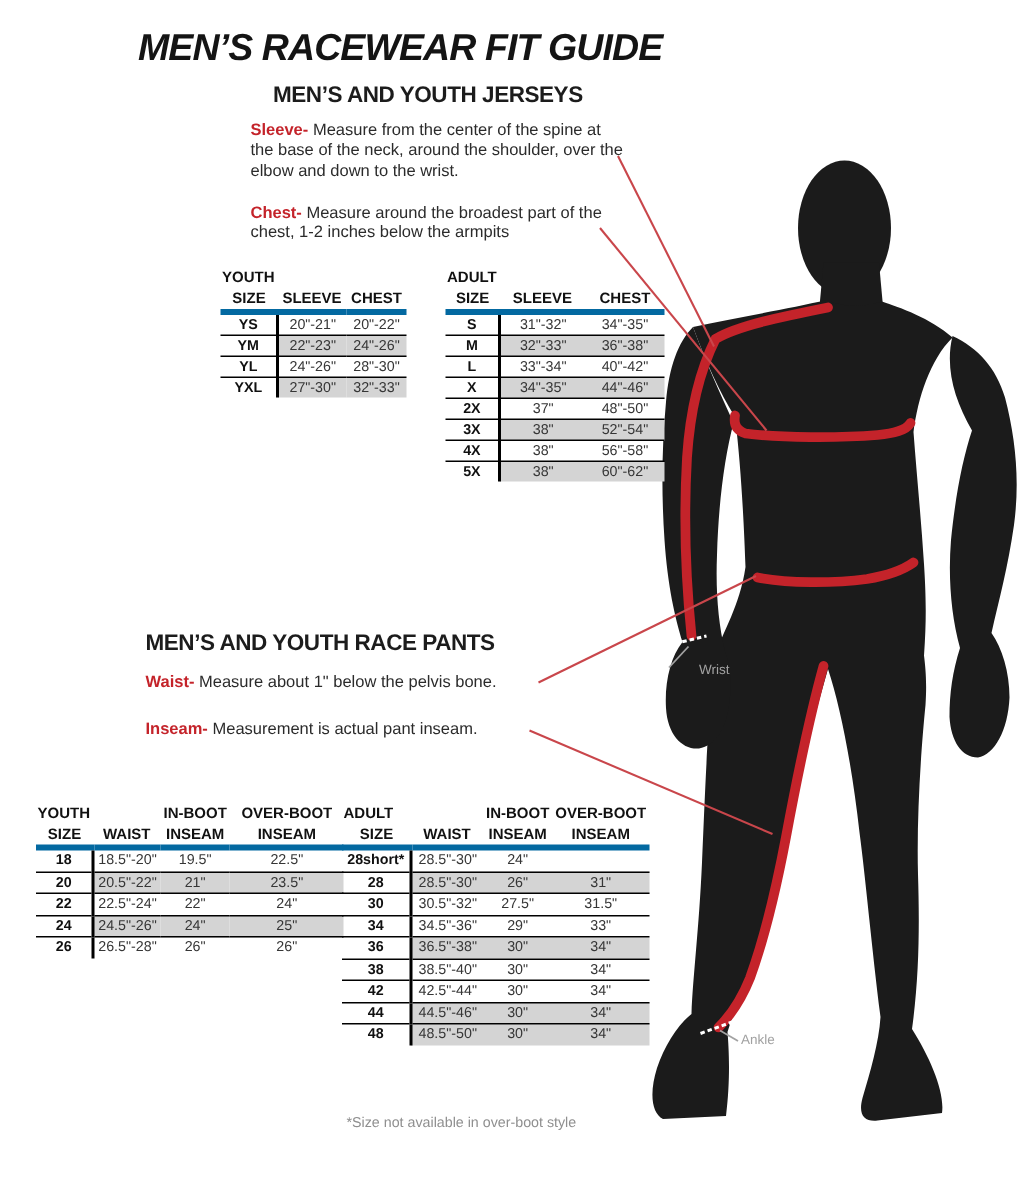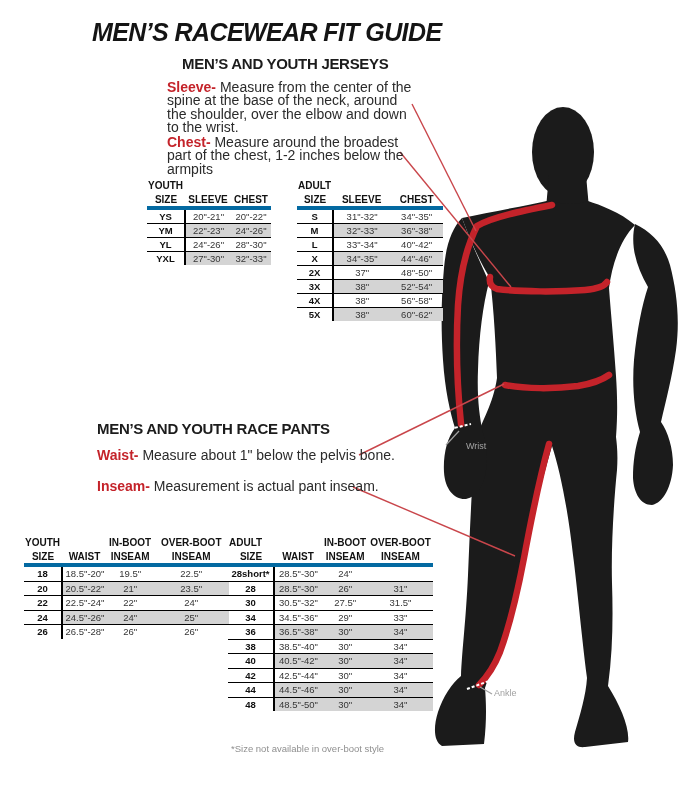--- a/index.html
+++ b/index.html
@@ -17,21 +17,21 @@
   .abs{position:absolute;margin:0;}
   #figure-svg{position:absolute;left:0;top:0;z-index:1;}
   .layer{z-index:2;}
   .title{
     font-size:25px;font-weight:bold;font-style:italic;letter-spacing:-0.6px;
     color:#141414;white-space:nowrap;
   }
   .section-heading{
     font-size:15px;font-weight:bold;letter-spacing:-0.3px;color:#1c1c1c;white-space:nowrap;
   }
-  .instr{font-size:14px;line-height:13.4px;color:#2b2b2b;}
+  .instr{font-size:11px;line-height:13.4px;color:#2b2b2b;}
   .instr.nowrap{white-space:nowrap;}
   .red-label{color:var(--accent-red);font-weight:bold;}
   .fit-table{
     position:absolute;z-index:2;border-collapse:collapse;table-layout:fixed;
     font-size:9.5px;color:#363636;
   }
   .fit-table th,.fit-table td{padding:0 2px;text-align:center;overflow:visible;white-space:nowrap;}
   .group-row th{font-size:10px;font-weight:bold;color:#111;height:13px;vertical-align:bottom;padding-bottom:1px;}
   .group-row th:first-child{text-align:left;padding-left:1px;}
   .cols-row th{font-size:10px;font-weight:bold;color:#111;height:14px;vertical-align:middle;border-bottom:4px solid #0369a1;}
@@ -352,26 +352,20 @@
           <td>36.5"-38"</td>
           <td>30"</td>
           <td>34"</td>
         </tr>
         <tr>
           <td>38</td>
           <td>38.5"-40"</td>
           <td>30"</td>
           <td>34"</td>
         </tr>
-        <tr class="shaded">
-          <td>40</td>
-          <td>40.5"-42"</td>
-          <td>30"</td>
-          <td>34"</td>
-        </tr>
         <tr>
           <td>42</td>
           <td>42.5"-44"</td>
           <td>30"</td>
           <td>34"</td>
         </tr>
         <tr class="shaded">
           <td>44</td>
           <td>44.5"-46"</td>
           <td>30"</td>

